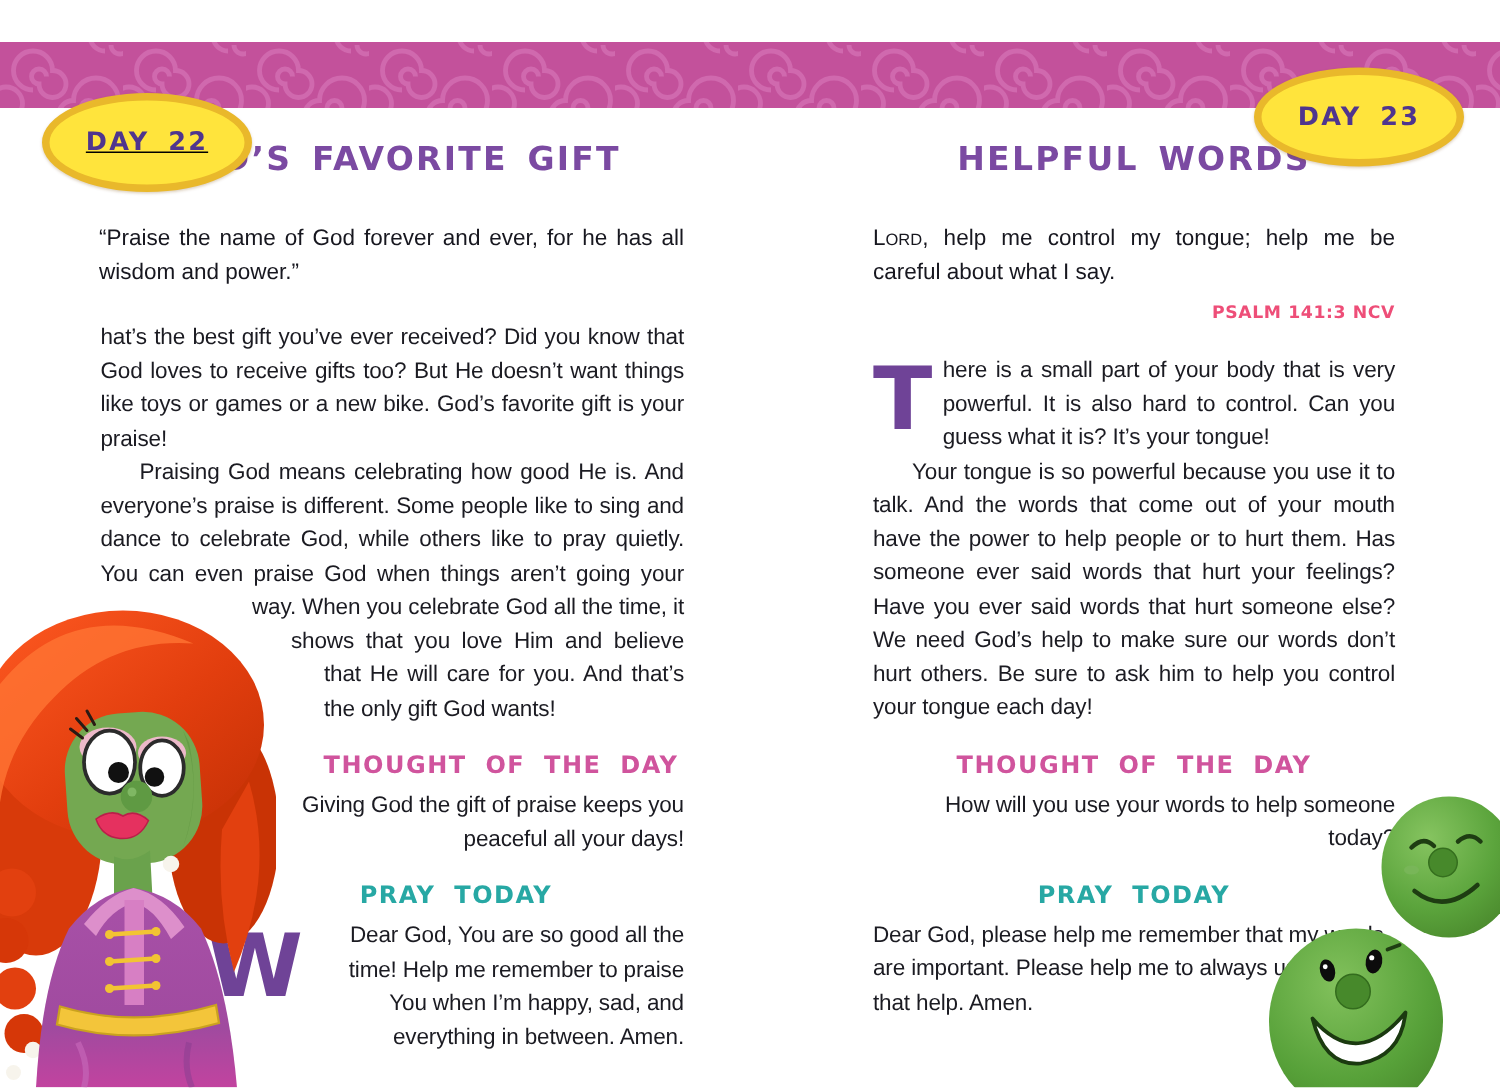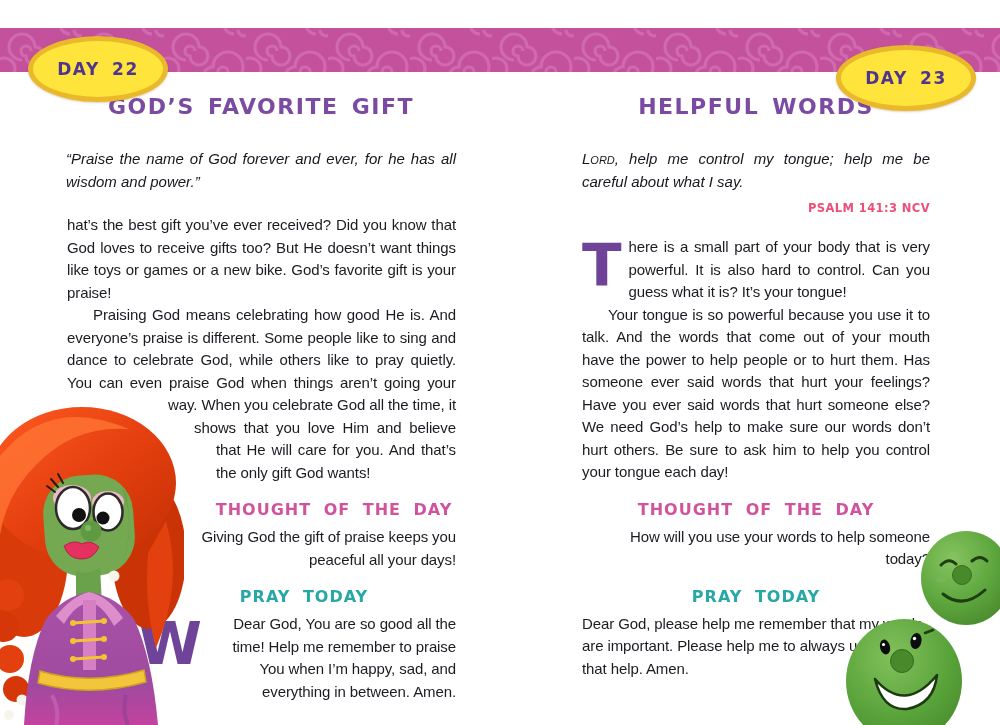--- a/index.html
+++ b/index.html
@@ -9,36 +9,36 @@
     font-family:"Liberation Sans", sans-serif;
   }
   
   .banner-wrap{position:absolute;top:28px;left:0;width:1000px;height:44px;}
   .day-badge{
     position:absolute;z-index:5;display:flex;align-items:center;justify-content:center;
     width:130px;height:56px;border-radius:50%;
     background:#ffe43c;border:5px solid #e9b82b;
     box-shadow:0 1px 2px rgba(120,70,0,.25);
   }
-  .day-badge.left{left:28px;top:8px;}
+  .day-badge.left{left:28px;top:34px;text-decoration:underline;}
   .day-badge.right{left:836px;top:17px;}
   .day-badge span{
     color:#4f358e;font-weight:bold;font-size:17px;letter-spacing:1.5px;word-spacing:5px;
     font-family:"DejaVu Sans", sans-serif;
   }
   
   .page{position:absolute;top:94px;}
   .pg-left{left:66px;width:390px;}
   .pg-right{left:582px;width:348px;}
   h1.title{
     margin:0;text-align:center;color:#7b4aa2;
     font:bold 22px/26px "DejaVu Sans", sans-serif;letter-spacing:1.5px;word-spacing:4px;
   }
   .scripture{
-    margin:27px 0 0;font-style:italic;font-size:15px;line-height:23px;
+    margin:27px 0 0;font-size:15px;line-height:23px;
     text-align:justify;color:#17171f;
   }
   .smallcaps{font-variant:small-caps;}
   .reference{
     margin-top:8px;text-align:right;color:#ee4e78;font-weight:bold;
     font-size:11.5px;letter-spacing:.4px;
     font-family:"DejaVu Sans", sans-serif;
   }
   .body-text{
     margin-top:21px;font-size:15px;line-height:22.5px;letter-spacing:-.1px;

